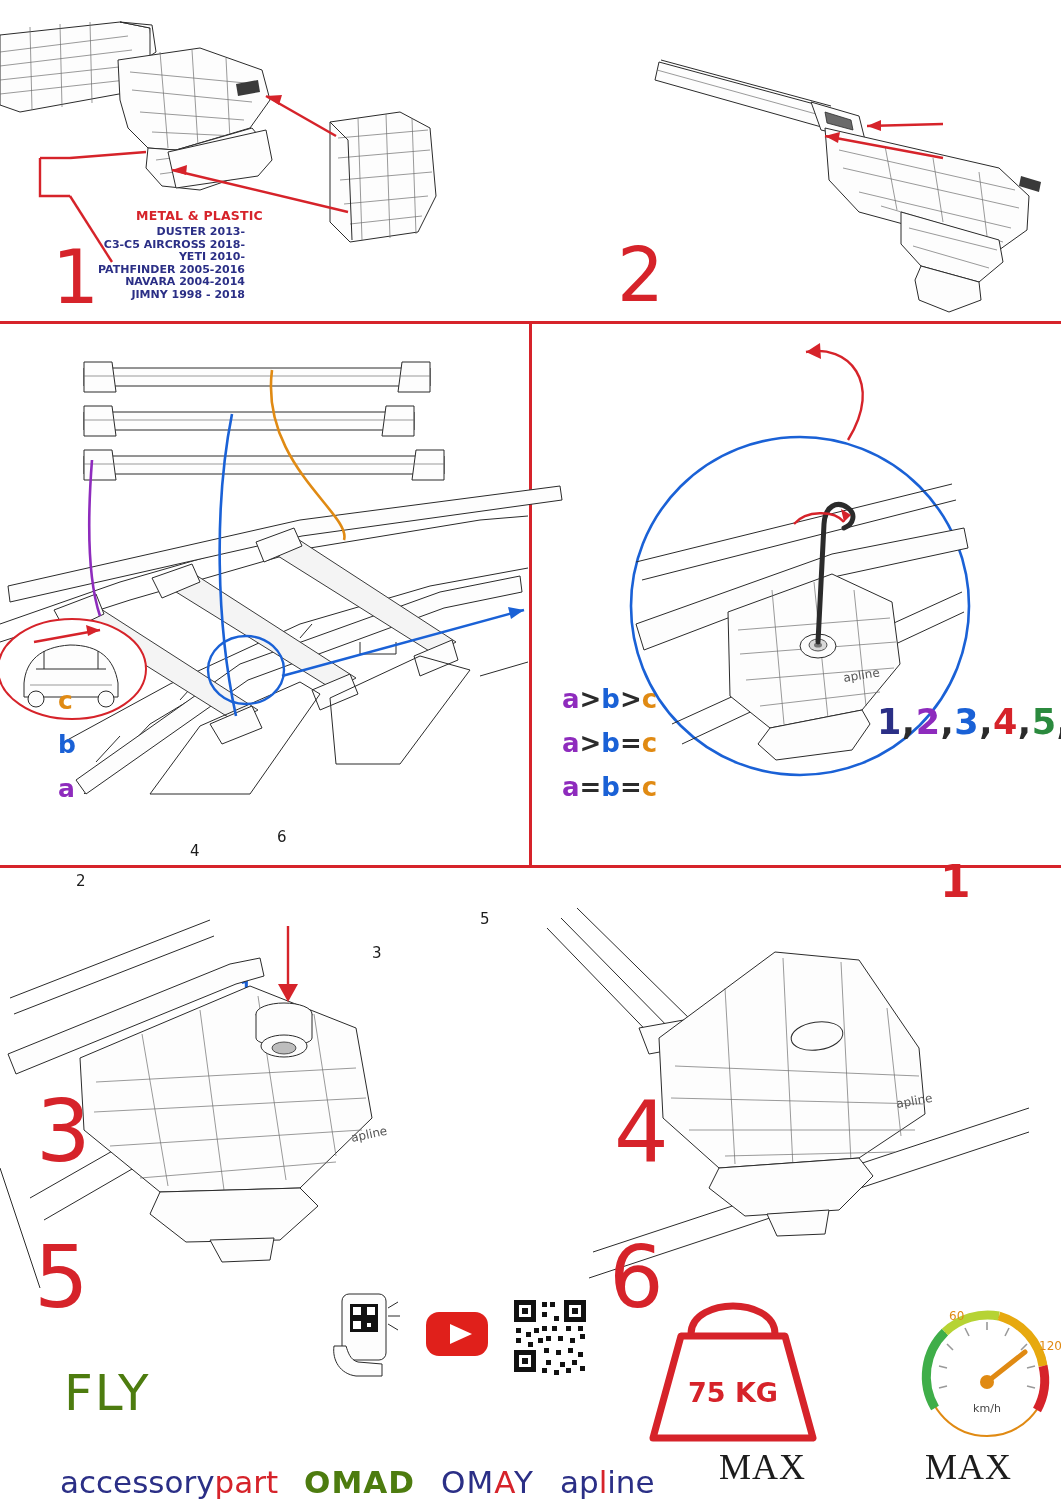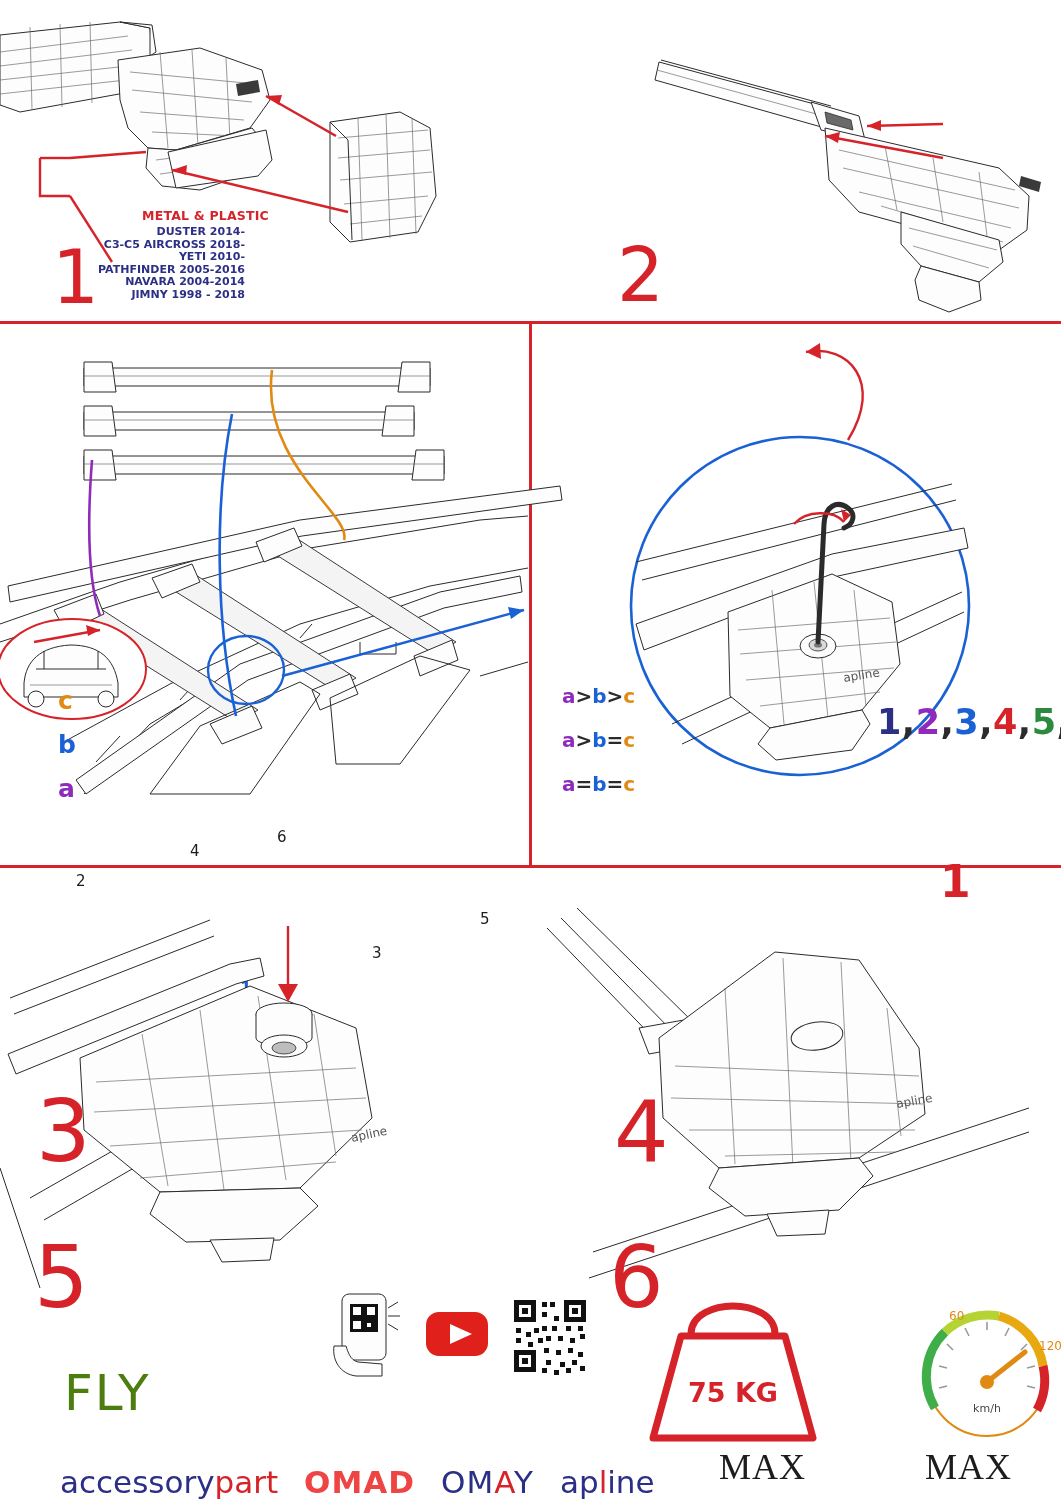--- a/index.html
+++ b/index.html
@@ -26,21 +26,21 @@
   .red{stroke:#d6232a;fill:none;stroke-width:2.4;}
   .redfill{fill:#d6232a;}
   .blue{stroke:#1a61d6;fill:none;stroke-width:2.4;}
   .bluefill{fill:#1a61d6;}
 
   
   .metalplastic{position:absolute;color:#d6232a;font-family:"DejaVu Sans",sans-serif;font-weight:bold;font-size:12.5px;letter-spacing:.2px;text-align:center;white-space:nowrap;}
   .vehlist{position:absolute;color:#2b2f86;font-family:"DejaVu Sans",sans-serif;font-weight:bold;font-size:11px;line-height:12.5px;text-align:right;white-space:nowrap;}
 
   
-  .abc{position:absolute;font-family:"DejaVu Sans",sans-serif;font-weight:bold;font-size:20px;}
+  .abc{position:absolute;font-family:"DejaVu Sans",sans-serif;font-weight:bold;font-size:26px;}
   .abc .a{color:#8e2bbd;}
   .abc .b{color:#1a61d6;}
   .abc .c{color:#e08a13;}
   .abc .op{color:#2b2b2b;}
   .leglab{position:absolute;font-family:"DejaVu Sans",sans-serif;font-weight:bold;font-size:25px;}
   .marker{position:absolute;font-family:"DejaVu Sans",sans-serif;font-size:15px;color:#1c1c1c;}
   .markerblue{color:#1a61d6;font-weight:bold;}
 
   
   .seq{position:absolute;font-family:"DejaVu Sans",sans-serif;font-weight:bold;font-size:35px;letter-spacing:.5px;}
@@ -50,21 +50,21 @@
   .seq .s4{color:#d6232a;}
   .seq .s5{color:#2b8a3e;}
   .seq .sep{color:#2b2b2b;}
   .circ1{position:absolute;font-family:"DejaVu Sans",sans-serif;font-weight:bold;font-size:44px;color:#d6232a;}
 
   
   .fly{position:absolute;font-family:"DejaVu Sans",sans-serif;font-size:50px;letter-spacing:2px;color:#4d7c0f;}
   .brandrow{position:absolute;display:flex;align-items:center;gap:26px;margin-top:44px;}
   .b-acc{font-family:"DejaVu Sans",sans-serif;font-size:31px;color:#2b2f86;}
   .b-acc .red2{color:#d6232a;}
-  .b-omad{font-family:"DejaVu Sans",sans-serif;font-weight:bold;font-size:31px;color:#ef4444;letter-spacing:1px;}
+  .b-omad{font-family:"DejaVu Sans",sans-serif;font-weight:bold;font-size:31px;color:#4d7c0f;letter-spacing:1px;}
   .b-omay{font-family:"DejaVu Sans",sans-serif;font-weight:normal;font-size:31px;color:#d6232a;letter-spacing:1px;}
   .b-omay .dk{color:#2b2f86;}
   .b-apline{font-family:"DejaVu Sans",sans-serif;font-size:31px;color:#2b2f86;}
   .b-apline .l{color:#d6232a;}
 
   
   .maxlabel{position:absolute;font-family:Liberation Serif, serif;font-size:36px;color:#1c1c1c;letter-spacing:1px;}
   .kgtext{font-family:"DejaVu Sans",sans-serif;font-weight:bold;font-size:27px;fill:#d6232a;}
   .gaugetxt{font-family:"DejaVu Sans",sans-serif;font-size:12px;fill:#e08a13;}
   .gaugeunit{font-family:"DejaVu Sans",sans-serif;font-size:11px;fill:#444;}
@@ -109,23 +109,23 @@
       <path class="red" d="M348 212 L172 170"></path>
       <path class="redfill" d="M172 170 l15 -5 l-1 10 z"></path>
 
       <path class="red" d="M40 158 L40 196 L70 196"></path>
       <path class="red" d="M40 158 L70 158"></path>
       <path class="red" d="M70 196 L112 262"></path>
 
       <path class="red" d="M70 158 L146 152"></path>
     </svg>
     <div class="stepnum" style="left:52px;top:240px;">1</div>
-    <div class="metalplastic" style="left:142px;top:208px;">METAL &amp; PLASTIC</div>
+    <div class="metalplastic" style="left:136px;top:208px;">METAL &amp; PLASTIC</div>
     <div class="vehlist" style="left:0;top:226px;width:245px;">
-      <div>DUSTER 2014-</div>
+      <div>DUSTER 2013-</div>
       <div>C3-C5 AIRCROSS 2018-</div>
       <div>YETI 2010-</div>
       <div>PATHFINDER 2005-2016</div>
       <div>NAVARA 2004-2014</div>
       <div>JIMNY 1998 - 2018</div>
     </div>
   </div>
 
   <div class="panel" style="left:529px;top:0;width:532px;height:321px;">
     <svg width="532" height="321" viewBox="0 0 532 321">

